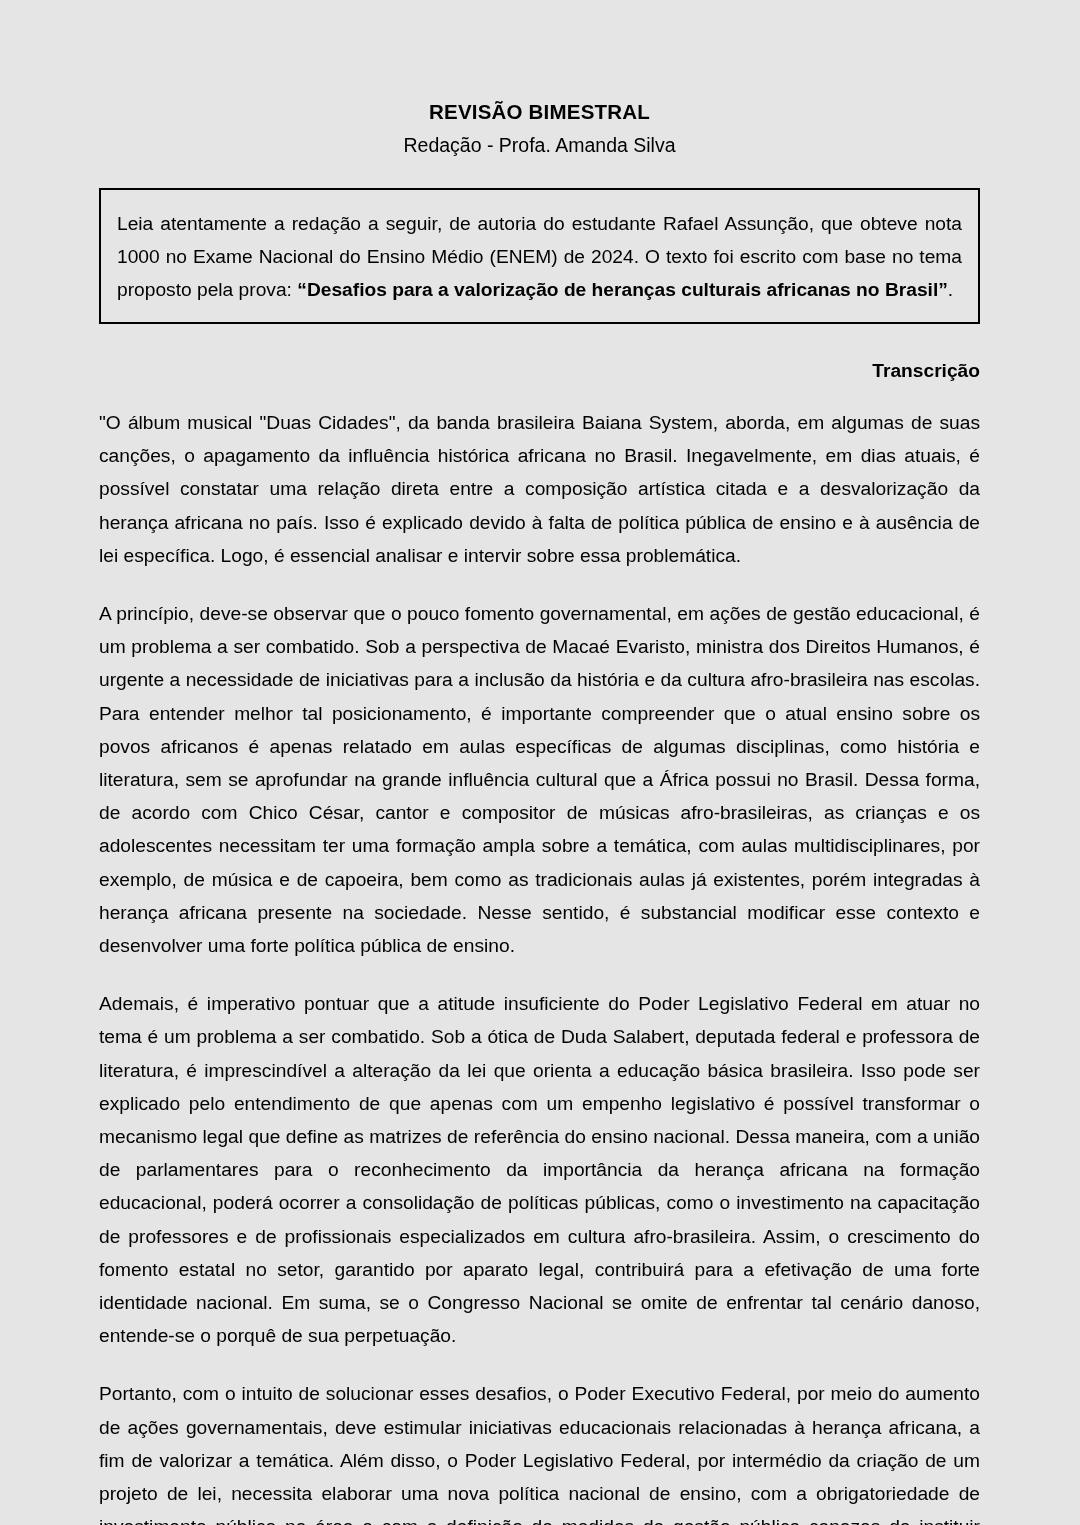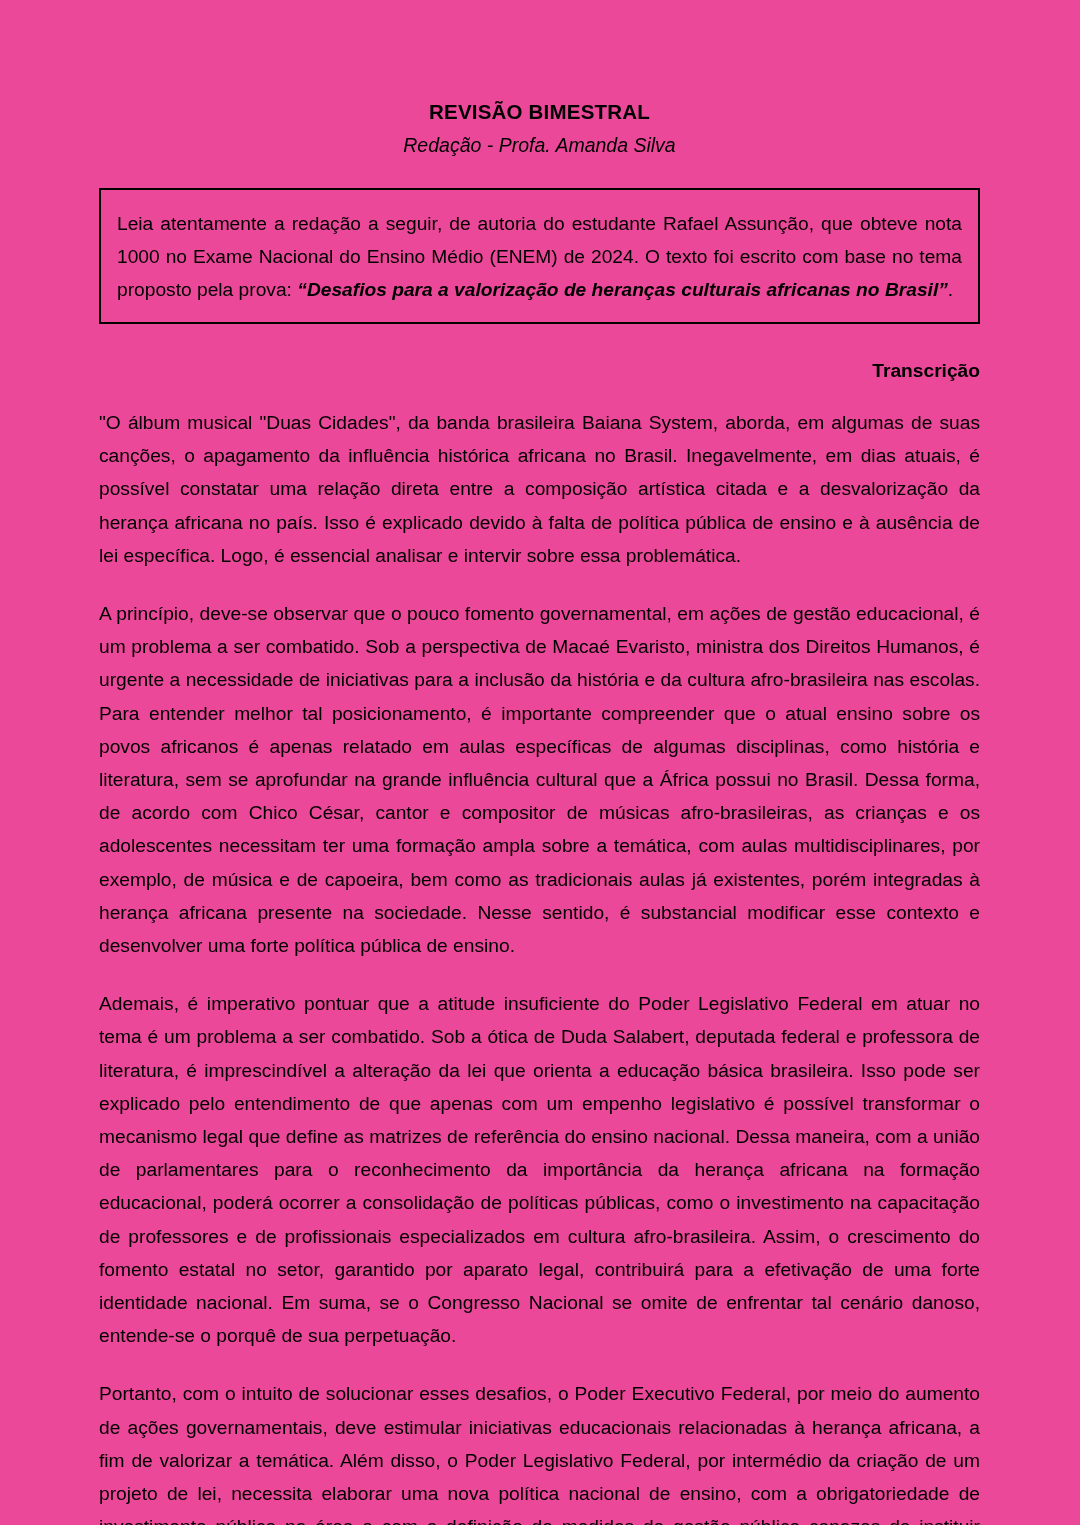--- a/index.html
+++ b/index.html
@@ -12,21 +12,21 @@
     height: 1525px;
     font-family: "Liberation Sans", sans-serif;
     color: #000000;
     -webkit-font-smoothing: antialiased;
   }
 
   .page {
     position: relative;
     width: 1080px;
     height: 1525px;
-    background: #ec4899;
+    background: #e5e5e5;
     box-sizing: border-box;
     padding: 16px;
     overflow: hidden;
   }
 
   .content {
     position: absolute;
     left: 99px;
     top: 0;
     width: 881px;
@@ -39,21 +39,20 @@
   }
   .doc-title {
     font-size: 20.5px;
     font-weight: bold;
     letter-spacing: 0.2px;
     line-height: 1.35;
     margin: 0;
   }
   .doc-subtitle {
     font-size: 19.5px;
-    font-style: italic;
     line-height: 1.35;
     margin: 6px 0 0 0;
   }
 
   
   .intro-box {
     margin-top: 30px;
     border: 2px solid #000000;
     padding: 17px 16px 16px 16px;
     box-sizing: border-box;
@@ -61,21 +60,20 @@
   .intro-text {
     margin: 0;
     font-size: 19.2px;
     line-height: 33px;
     text-align: justify;
     text-justify: inter-word;
     hyphens: none;
   }
   .intro-theme {
     font-weight: bold;
-    font-style: italic;
   }
 
   
   .section-heading {
     margin: 35px 0 0 0;
     font-size: 19.2px;
     font-weight: bold;
     line-height: 1.3;
     text-align: right;
   }

